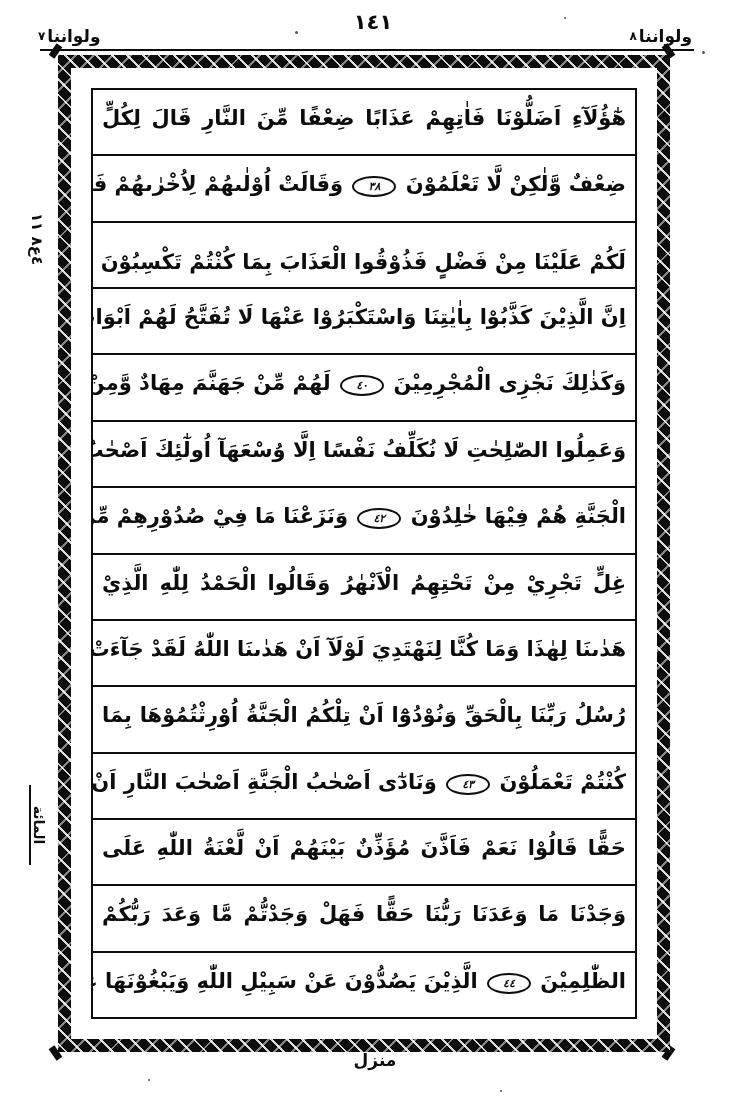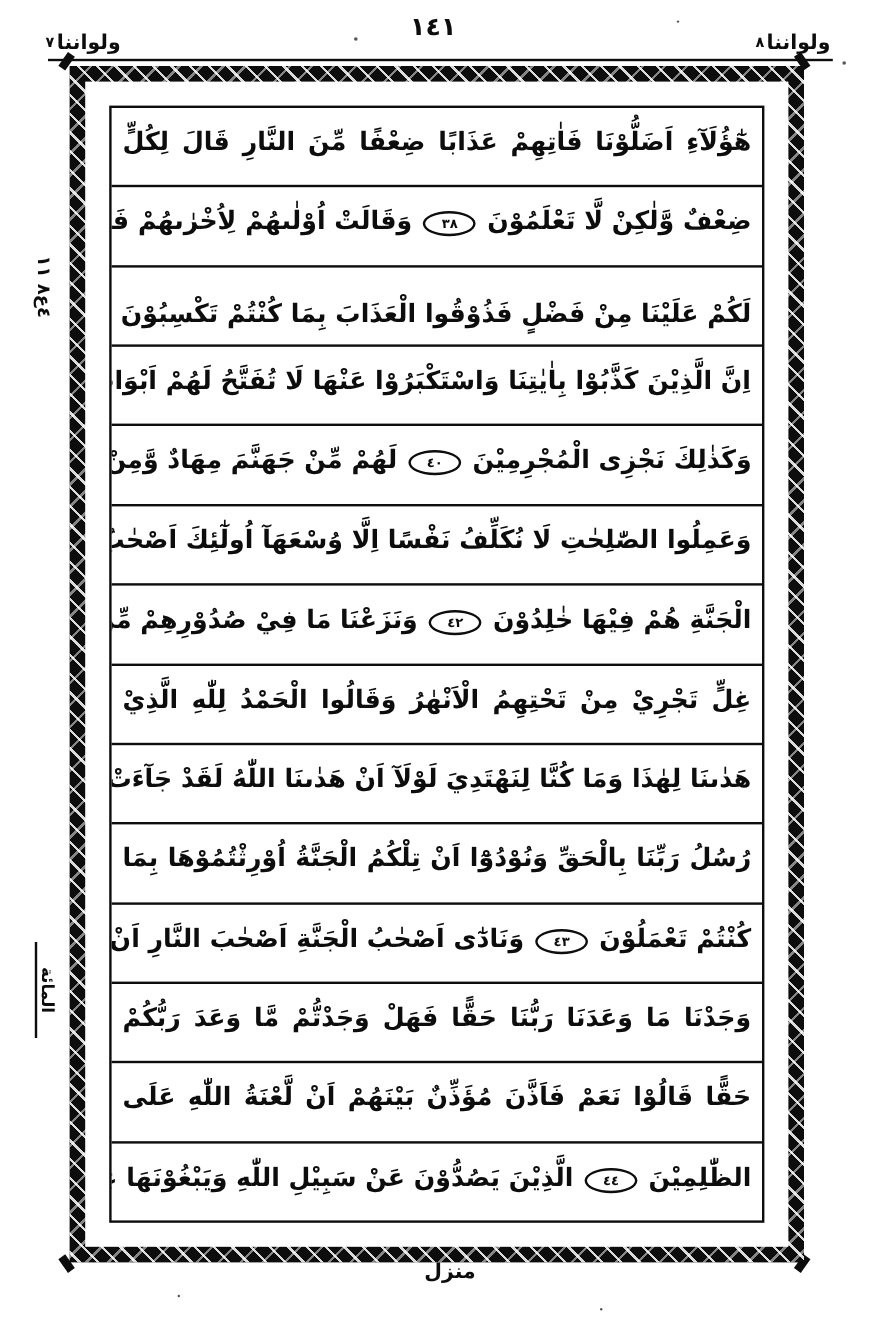--- a/index.html
+++ b/index.html
@@ -12,21 +12,21 @@
     overflow:hidden;
   }
   .page{ position:absolute; inset:0; }
 
   
   .header-left{
     position:absolute; left:38px; top:26px;
     font-size:17px; font-weight:bold; direction:rtl; white-space:nowrap;
   }
   .header-center{
-    position:absolute; left:306px; top:10px; width:110px;
+    position:absolute; left:318px; top:10px; width:110px;
     text-align:center; font-size:21px; font-weight:bold; letter-spacing:2px;
   }
   .header-right{
     position:absolute; right:54px; top:26px;
     font-size:17px; font-weight:bold; direction:rtl; white-space:nowrap;
   }
   .hnum{ font-size:12px; vertical-align:2px; margin-right:2px; }
   .header-rule{
     position:absolute; left:40px; top:49px; width:654px; height:2px;
     background:var(--ink);
@@ -58,21 +58,21 @@
     direction:rtl;
     text-align:justify; text-align-last:justify;
     font-weight:bold; font-size:21px; line-height:56px;
     padding:0 9px; white-space:nowrap;
   }
   .text-row:last-child{ border-bottom:none; }
   .ayah-marker{
     display:inline-block; width:44px; height:21px; line-height:18px;
     border:2px solid var(--ink); border-radius:50%;
     font-size:11px; font-weight:bold; text-align:center; text-align-last:center;
-    vertical-align:1px; margin:0 2px;
+    vertical-align:1px; margin:0 2px;font-style:italic;
   }
   .ruku-letter{ font-size:13px; vertical-align:14px; margin-left:1px; }
 
   
   .margin-note{
     position:absolute; direction:rtl; font-weight:bold; text-align:center; text-align-last:center;
     white-space:nowrap;
   }
   .margin-note.ruku{
     left:-18px; top:230px; width:110px; height:18px;
@@ -121,22 +121,22 @@
             <div class="text-row" dir="rtl"><span class="line-text">ضِعْفٌ وَّلٰكِنْ لَّا تَعْلَمُوْنَ</span> <span class="ayah-marker">٣٨</span> <span class="line-text">وَقَالَتْ اُوْلٰىهُمْ لِاُخْرٰىهُمْ فَمَا كَانَ</span> </div>
             <div class="text-row" dir="rtl"><span class="line-text">لَكُمْ عَلَيْنَا مِنْ فَضْلٍ فَذُوْقُوا الْعَذَابَ بِمَا كُنْتُمْ تَكْسِبُوْنَ</span> <span class="ayah-marker">44</span> <span class="ruku-letter">ع</span> </div>
             <div class="text-row" dir="rtl"><span class="line-text">اِنَّ الَّذِيْنَ كَذَّبُوْا بِاٰيٰتِنَا وَاسْتَكْبَرُوْا عَنْهَا لَا تُفَتَّحُ لَهُمْ اَبْوَابُ</span> </div>
             <div class="text-row" dir="rtl"><span class="line-text">وَكَذٰلِكَ نَجْزِى الْمُجْرِمِيْنَ</span> <span class="ayah-marker">٤٠</span> <span class="line-text">لَهُمْ مِّنْ جَهَنَّمَ مِهَادٌ وَّمِنْ</span> </div>
             <div class="text-row" dir="rtl"><span class="line-text">وَعَمِلُوا الصّٰلِحٰتِ لَا نُكَلِّفُ نَفْسًا اِلَّا وُسْعَهَآ اُولٰٓئِكَ اَصْحٰبُ</span> </div>
             <div class="text-row" dir="rtl"><span class="line-text">الْجَنَّةِ هُمْ فِيْهَا خٰلِدُوْنَ</span> <span class="ayah-marker">٤٢</span> <span class="line-text">وَنَزَعْنَا مَا فِيْ صُدُوْرِهِمْ مِّنْ</span> </div>
             <div class="text-row" dir="rtl"><span class="line-text">غِلٍّ تَجْرِيْ مِنْ تَحْتِهِمُ الْاَنْهٰرُ وَقَالُوا الْحَمْدُ لِلّٰهِ الَّذِيْ</span> </div>
             <div class="text-row" dir="rtl"><span class="line-text">هَدٰىنَا لِهٰذَا وَمَا كُنَّا لِنَهْتَدِيَ لَوْلَآ اَنْ هَدٰىنَا اللّٰهُ لَقَدْ جَآءَتْ</span> </div>
             <div class="text-row" dir="rtl"><span class="line-text">رُسُلُ رَبِّنَا بِالْحَقِّ وَنُوْدُوْٓا اَنْ تِلْكُمُ الْجَنَّةُ اُوْرِثْتُمُوْهَا بِمَا</span> </div>
             <div class="text-row" dir="rtl"><span class="line-text">كُنْتُمْ تَعْمَلُوْنَ</span> <span class="ayah-marker">٤٣</span> <span class="line-text">وَنَادٰٓى اَصْحٰبُ الْجَنَّةِ اَصْحٰبَ النَّارِ اَنْ قَدْ</span> </div>
+            <div class="text-row" dir="rtl"><span class="line-text">حَقًّا قَالُوْا نَعَمْ فَاَذَّنَ مُؤَذِّنٌ بَيْنَهُمْ اَنْ لَّعْنَةُ اللّٰهِ عَلَى</span> </div>
             <div class="text-row" dir="rtl"><span class="line-text">وَجَدْنَا مَا وَعَدَنَا رَبُّنَا حَقًّا فَهَلْ وَجَدْتُّمْ مَّا وَعَدَ رَبُّكُمْ</span> </div>
-            <div class="text-row" dir="rtl"><span class="line-text">حَقًّا قَالُوْا نَعَمْ فَاَذَّنَ مُؤَذِّنٌ بَيْنَهُمْ اَنْ لَّعْنَةُ اللّٰهِ عَلَى</span> </div>
             <div class="text-row" dir="rtl"><span class="line-text">الظّٰلِمِيْنَ</span> <span class="ayah-marker">٤٤</span> <span class="line-text">الَّذِيْنَ يَصُدُّوْنَ عَنْ سَبِيْلِ اللّٰهِ وَيَبْغُوْنَهَا عِوَجًا</span> </div>
           </div>
       </div>
     </div>
   </div>
 
   <div class="margin-note ruku">٤ع٨ ۱۱</div>
   <div class="margin-note century">المائة</div>
 
   <div class="catchword">منزل</div>

